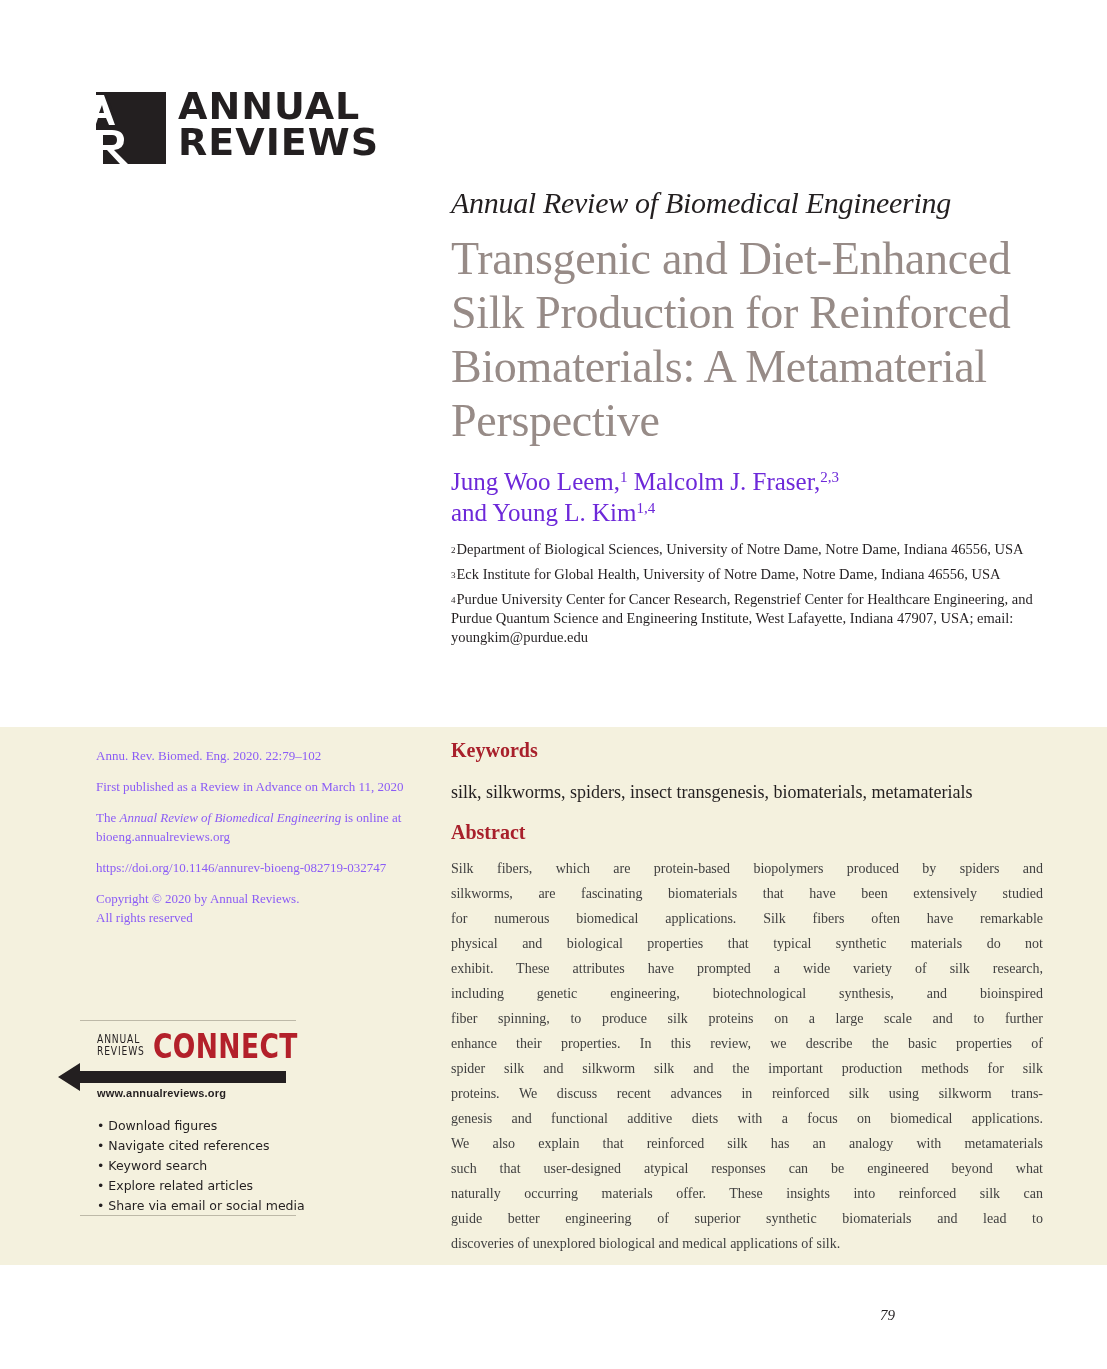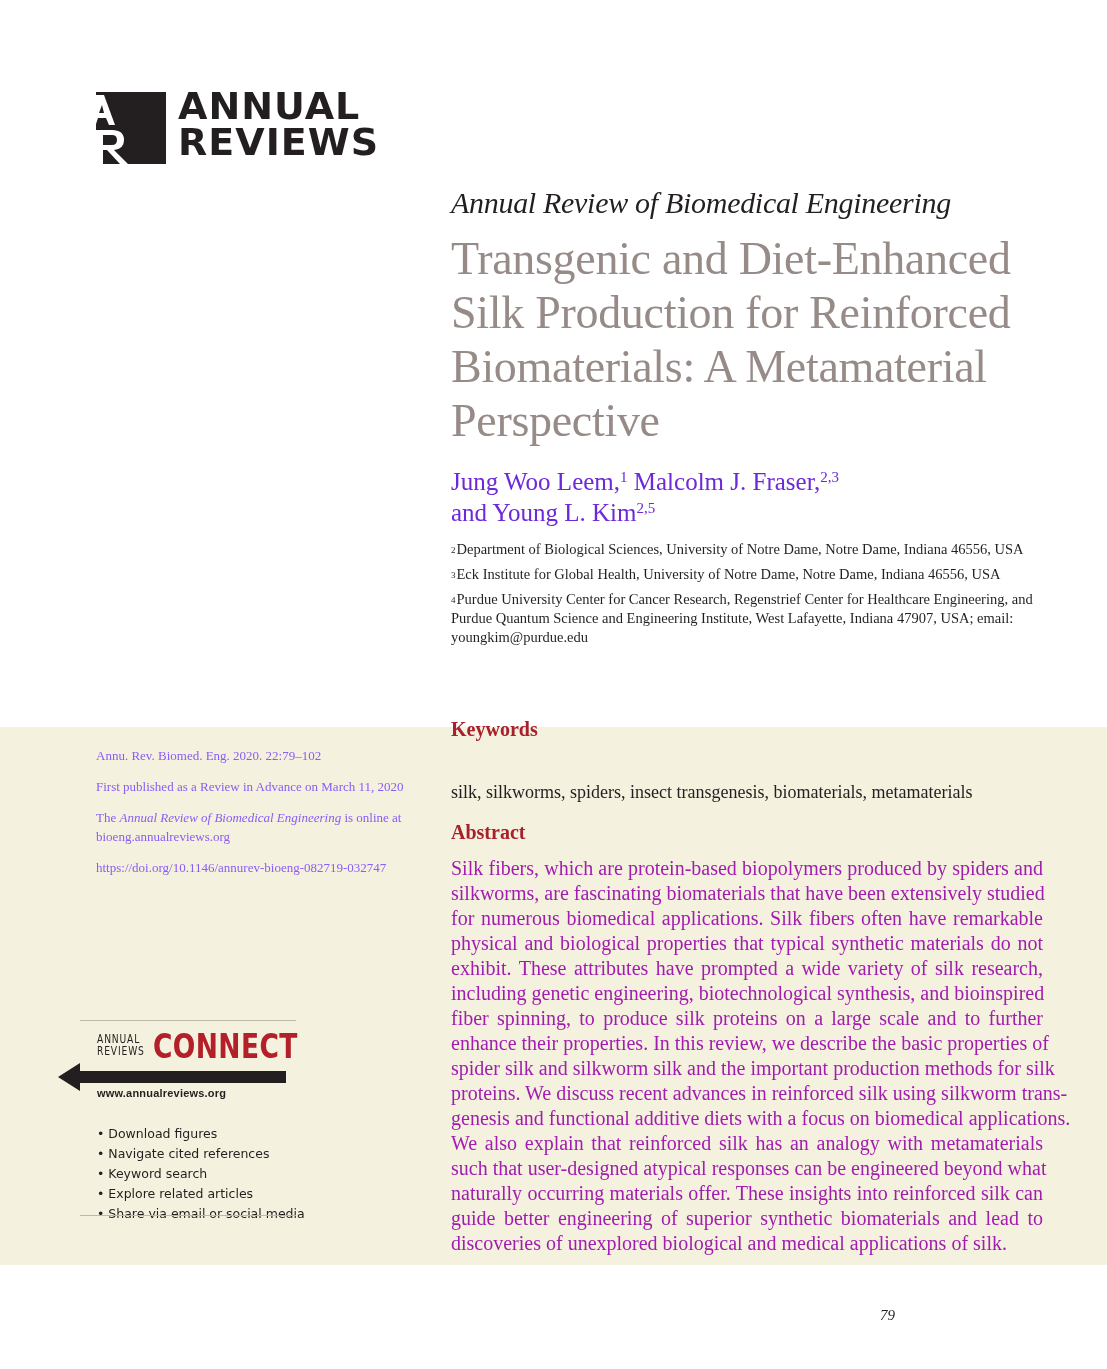--- a/index.html
+++ b/index.html
@@ -34,30 +34,30 @@
   
   .connect { left:80px; top:1020px; width:216px; height:196px; }
   .connect .rule { position:absolute; left:0; width:216px; height:1px; background:#bdb9a8; }
   .connect .small { position:absolute; left:17px; top:13px; font-family:"DejaVu Sans Condensed","DejaVu Sans", sans-serif;
                     font-size:12px; line-height:12px; letter-spacing:1px; color:#231f20; transform:scaleX(0.85); transform-origin:left top; }
   .connect .big { position:absolute; left:73px; top:9px; font-family:"DejaVu Sans", sans-serif; font-weight:bold;
                   font-size:34px; line-height:34px; color:#b3202a; transform:scaleX(0.78); transform-origin:left top; letter-spacing:0.5px; }
   .connect .arrow { position:absolute; left:-22px; top:42px; width:230px; height:30px; }
   .connect .url { position:absolute; left:17px; top:67px; font-family:Liberation Sans, sans-serif; font-weight:bold;
                   font-size:11px; color:#231f20; letter-spacing:0.2px; }
-  .connect ul { position:absolute; left:17px; top:104px; margin:0; padding:0; list-style:none;
+  .connect ul { position:absolute; left:17px; top:96px; margin:0; padding:0; list-style:none;
                 font-family:"DejaVu Sans", sans-serif; font-size:12.5px; line-height:20px; color:#231f20; }
   .connect li { white-space:nowrap; }
 
   
   .h-red { font-weight:bold; color:#a8202b; font-size:20px; }
-  .kw-h { left:451px; top:718px; }
+  .kw-h { left:451px; top:739px; }
   .kw { left:451px; top:782px; font-size:18px; color:#231f20; white-space:nowrap; }
   .ab-h { left:451px; top:821px; }
-  .abstract { left:451px; top:856px; width:592px; font-size:20px; line-height:25px; color:#a21caf; }
+  .abstract { left:451px; top:856px; width:592px; font-size:14px; line-height:25px; color:#404040; }
   .abstract .ln { text-align:justify; text-align-last:justify; white-space:nowrap; height:25px; overflow:visible; }
   .abstract .ln.last { text-align-last:left; }
 
   .pageno { left:880px; top:1307px; font-style:italic; font-size:15px; color:#231f20; }
 </style>
 </head>
 <body>
 
 <div id="logo" class="abs">
   <svg class="mark" viewBox="0 0 70 72">
@@ -83,37 +83,38 @@
   <div>Biomaterials: A Metamaterial</div>
   <div>Perspective</div>
 </div>
 
 <div class="abs authors">
   <div>
     <span>Jung Woo Leem,</span><sup>1</sup>
     <span>Malcolm J. Fraser,</span><sup>2,3</sup>
   </div>
   <div>
-    <span>and Young L. Kim</span><sup>2,5</sup>
+    <span>and Young L. Kim</span><sup>1,4</sup>
   </div>
 </div>
 
 <div class="abs affils">
   <div class="affil"><sup>2</sup><span>Department of Biological Sciences, University of Notre Dame, Notre Dame, Indiana 46556, USA</span></div>
   <div class="affil"><sup>3</sup><span>Eck Institute for Global Health, University of Notre Dame, Notre Dame, Indiana 46556, USA</span></div>
   <div class="affil"><sup>4</sup><span>Purdue University Center for Cancer Research, Regenstrief Center for Healthcare Engineering, and Purdue Quantum Science and Engineering Institute, West Lafayette, Indiana 47907, USA; email: youngkim@purdue.edu</span></div>
 </div>
 
 <div class="abs band"></div>
 
 <div class="abs meta">
   <p>Annu. Rev. Biomed. Eng. 2020. 22:79–102</p>
   <p>First published as a Review in Advance on March 11, 2020</p>
   <p><span>The </span><i>Annual Review of Biomedical Engineering</i><span> is online at bioeng.annualreviews.org</span></p>
   <p style="word-break:break-all;">https://doi.org/10.1146/annurev-bioeng-082719-032747</p>
+  <p><span>Copyright © 2020 by Annual Reviews.</span><br><span>All rights reserved</span></p>
 </div>
 
 <div class="abs connect">
   <div class="rule" style="top:0"></div>
   <div class="small">
     <div>ANNUAL</div>
     <div>REVIEWS</div>
   </div>
   <div class="big">CONNECT</div>
   <svg class="arrow" viewBox="0 0 230 30">

